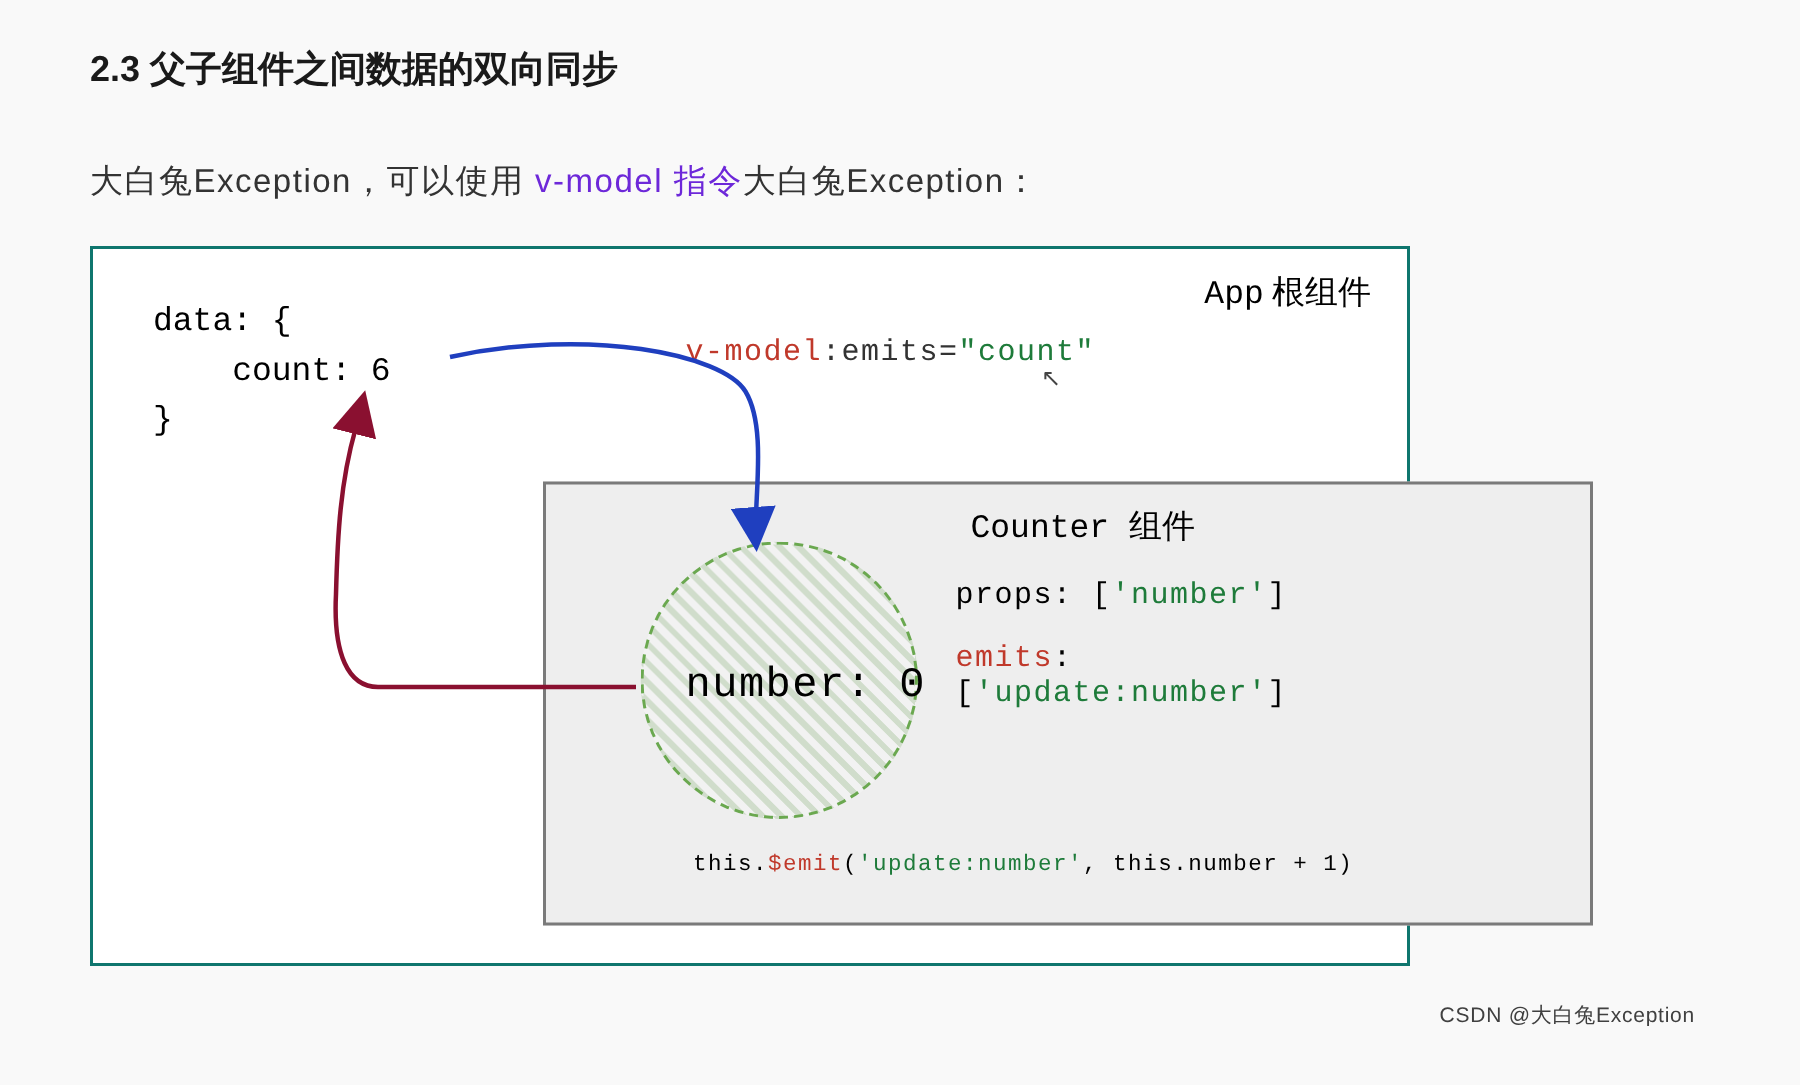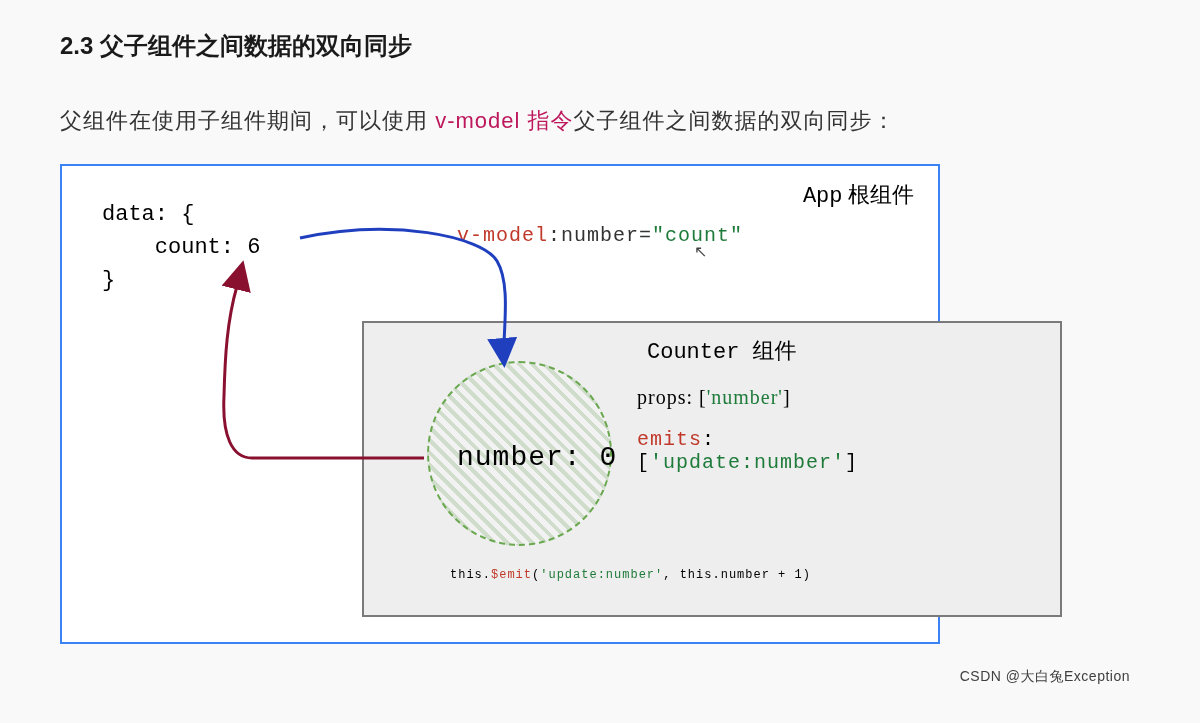--- a/index.html
+++ b/index.html
@@ -16,31 +16,31 @@
     font-weight: 700;
     color: #1a1a1a;
     margin: 10px 0 44px 0;
   }
   .intro {
     font-size: 22px;
     color: #333;
     margin-bottom: 28px;
     letter-spacing: 1px;
   }
-  .highlight { color: #be185d; }
+  .highlight { color: #6d28d9; }
   .diagram-wrap {
     position: relative;
     width: 1060px;
     height: 500px;
   }
   .outer-box {
     position: absolute;
     left: 0; top: 0;
     width: 880px; height: 480px;
-    border: 2px solid #3b82f6;
+    border: 2px solid #0f766e;
     background: #fff;
   }
   .app-label {
     position: absolute;
     top: 14px; right: 24px;
     font-family: "Courier New", monospace;
     font-size: 22px;
     color: #000;
   }
   .app-label .cn { font-family: "Kaiti SC","KaiTi","STKaiti",serif; }
@@ -78,21 +78,21 @@
   .counter-label {
     position: absolute;
     left: 585px; top: 170px;
     font-family: "Courier New", monospace;
     font-size: 22px; color: #000;
   }
   .counter-label .cn { font-family: Liberation Mono, monospace; }
   .props-line {
     position: absolute;
     left: 575px; top: 220px;
-    font-family: Liberation Serif, serif;
+    font-family: Liberation Mono, monospace;
     font-size: 20px; color: #000;
     letter-spacing: 1px;
   }
   .props-line .green { color: #1e7b3a; }
   .emits-line {
     position: absolute;
     left: 575px; top: 262px;
     font-family: "Courier New", monospace;
     font-size: 20px; color: #000;
     letter-spacing: 1px;
@@ -112,23 +112,23 @@
   }
   .circle-text {
     position: absolute;
     left: 395px; top: 276px;
     font-family: "Courier New", monospace;
     font-size: 28px; color: #000;
     letter-spacing: 1px;
   }
   .emit-call {
     position: absolute;
-    left: 388px; top: 402px;
-    font-family: "Courier New", monospace;
-    font-size: 12px; color: #000;
+    left: 400px; top: 402px;
+    font-family: "Courier New", monospace;
+    font-size: 15px; color: #000;
     letter-spacing: 1px;
   }
   .emit-call .red { color: #c0392b; }
   .emit-call .green { color: #1e7b3a; }
   .svg-layer {
     position: absolute;
     left: 0; top: 0;
     width: 1060px; height: 480px;
     pointer-events: none;
   }
@@ -139,36 +139,36 @@
     color: #404040;
     letter-spacing: 0.5px;
   }
 </style>
 </head>
 <body>
 
 <div class="heading">2.3 父子组件之间数据的双向同步</div>
 
 <div class="intro">
-  <span>父组件在使用子组件期间，可以使用 </span><span class="highlight">v-model 指令</span><span>父子组件之间数据的双向同步：</span>
+  <span>大白兔Exception，可以使用 </span><span class="highlight">v-model 指令</span><span>大白兔Exception：</span>
 </div>
 
 <div class="diagram-wrap">
   <div class="outer-box">
 
     <div class="app-label">
       <span>App</span><span class="cn"> 根组件</span>
     </div>
 
     <div class="data-block">data: {
     count: 6
 }</div>
 
     <div class="vmodel-attr">
-      <span class="red">v-model</span><span>:number=</span><span class="green">"count"</span>
+      <span class="red">v-model</span><span>:emits=</span><span class="green">"count"</span>
     </div>
     <div class="cursor">↖</div>
 
     <div class="inner-box"></div>
 
     <div class="circle"></div>
     <div class="circle-text">number: 0</div>
 
     <div class="counter-label">
       <span>Counter</span><span class="cn"> 组件</span>

